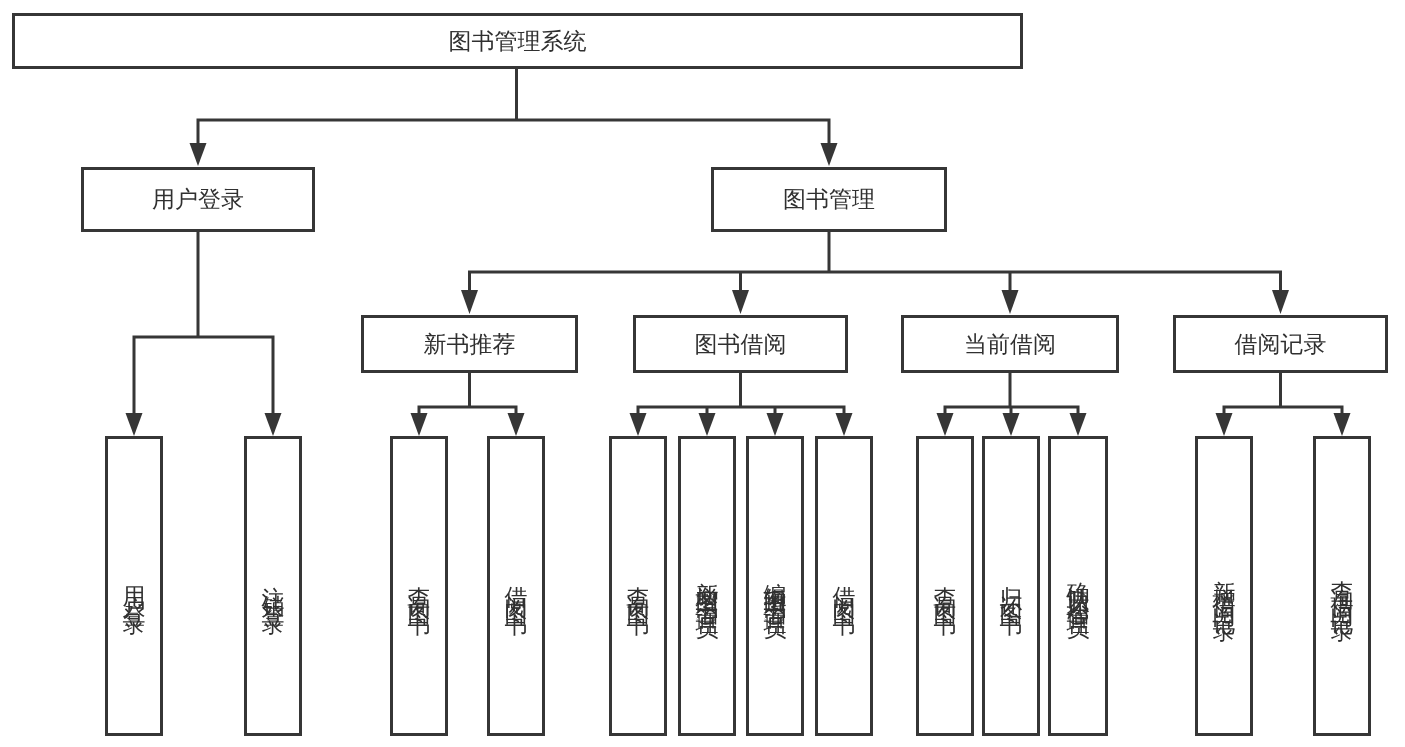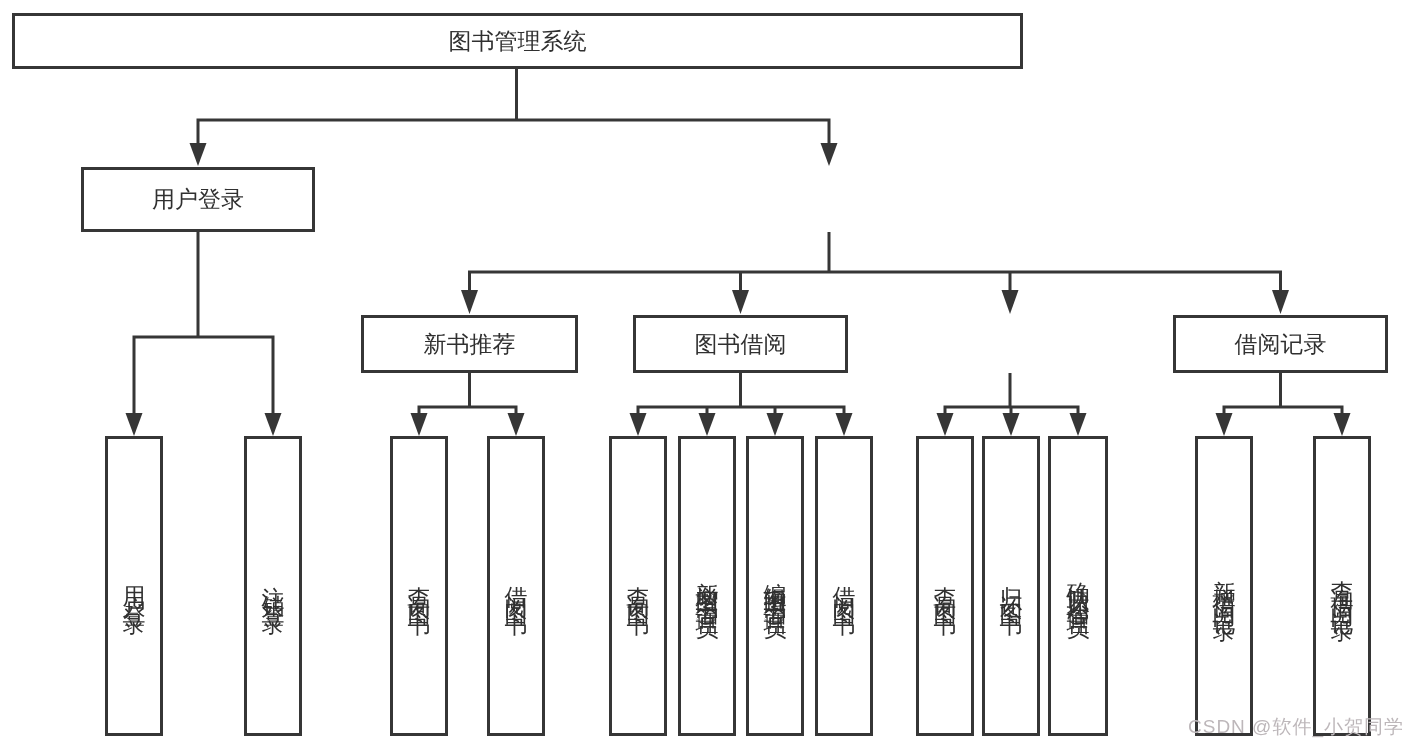--- a/index.html
+++ b/index.html
@@ -92,26 +92,32 @@
     <polygon points="1333.5,413 1350.5,413 1342,436"></polygon>
   </svg>
 
   <div class="node" style="left:12px; top:13px; width:1011px; height:56px;">
     <span>图书管理系统</span>
   </div>
 
   <div class="node" style="left:81px; top:167px; width:234px; height:65px;">
     <span>用户登录</span>
   </div>
+  <div class="node" style="left:711px; top:167px; width:236px; height:65px;">
+    <span>图书管理</span>
+  </div>
 
   <div class="node" style="left:633px; top:315px; width:215px; height:58px;">
     <span>图书借阅</span>
   </div>
   <div class="node" style="left:361px; top:315px; width:217px; height:58px;">
     <span>新书推荐</span>
+  </div>
+  <div class="node" style="left:901px; top:315px; width:218px; height:58px;">
+    <span>当前借阅</span>
   </div>
   <div class="node" style="left:1173px; top:315px; width:215px; height:58px;">
     <span>借阅记录</span>
   </div>
 
   <div class="node vnode ls4" style="left:105px; top:436px; width:58px; height:300px;">
     <span>用户登录</span>
   </div>
   <div class="node vnode ls4" style="left:244px; top:436px; width:58px; height:300px;">
     <span>注销登录</span>
@@ -147,15 +153,14 @@
     <span>确认归还（管理员）</span>
   </div>
 
   <div class="node vnode ls6" style="left:1195px; top:436px; width:58px; height:300px;">
     <span>新增借阅记录</span>
   </div>
   <div class="node vnode ls6" style="left:1313px; top:436px; width:58px; height:300px;">
     <span>查询借阅记录</span>
   </div>
 
-  <div class="watermark">CSDN @软件_小贺同学</div>
 
 </div>
 
 </body></html>

